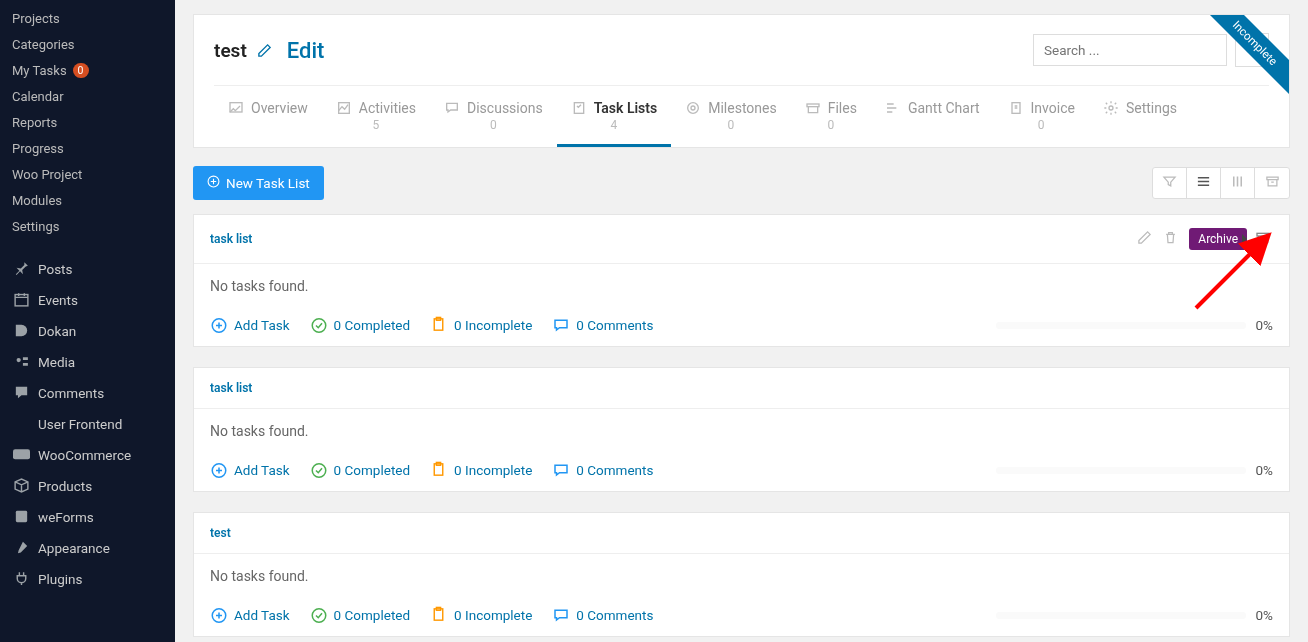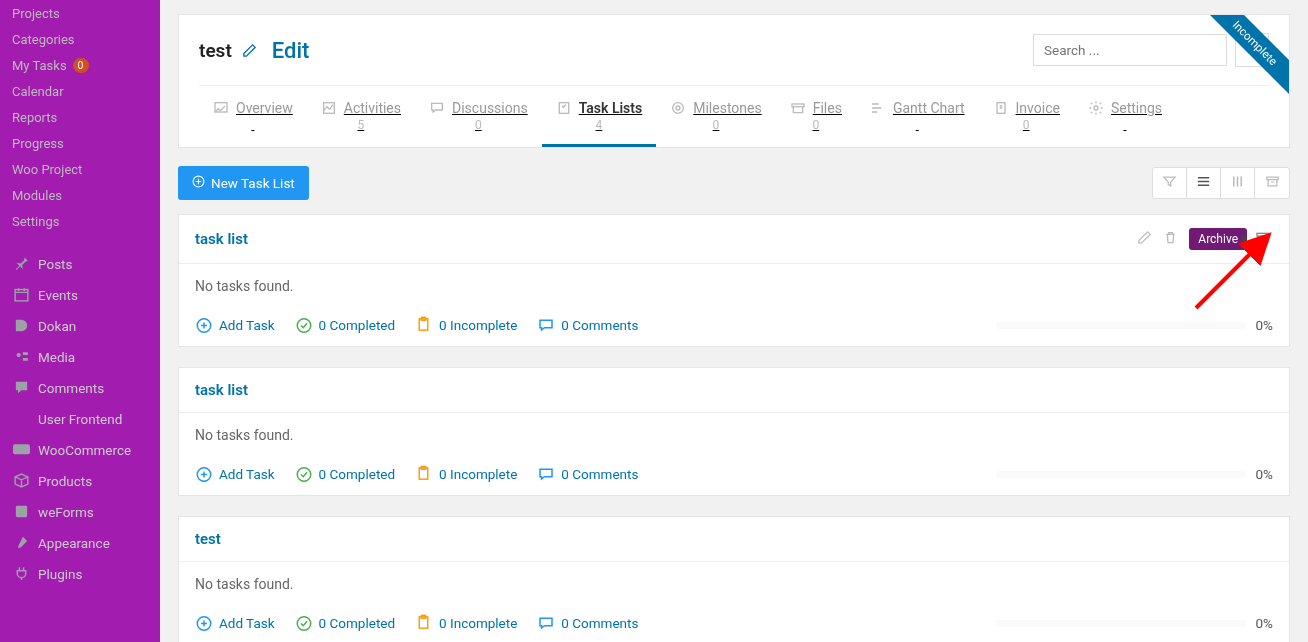--- a/index.html
+++ b/index.html
@@ -1,49 +1,49 @@
 <!DOCTYPE html>
 <html><head>
 <meta charset="utf-8">
 <style>
 * { margin: 0; padding: 0; box-sizing: border-box; font-family: -apple-system, BlinkMacSystemFont, "Segoe UI", Roboto, sans-serif; }
 body { background: #f1f1f1; display: flex; height: 642px; width: 1308px; overflow: hidden; }
-.sidebar { width: 160px; background: #a21caf; color: #eee; flex-shrink: 0; }
+.sidebar { width: 175px; background: #0f172a; color: #eee; flex-shrink: 0; padding-top: 5px; }
 .sidebar-item { padding: 6.5px 12px; font-size: 13.5px; color: #ccc; cursor: pointer; display: flex; align-items: center; gap: 8px; }
 .sidebar-sub { padding: 5.5px 12px; font-size: 13px; color: #bbb; cursor: pointer; display: flex; align-items: center; }
 .sidebar-sub .badge { background: #d54e21; color: #fff; border-radius: 8px; font-size: 10.5px; padding: 0 5px; margin-left: 6px; min-width: 14px; height: 15px; display: inline-flex; align-items: center; justify-content: center; }
 .sidebar-icon { width: 18px; height: 18px; display: inline-flex; align-items: center; justify-content: center; color: #9ca2a7; }
 .main { flex: 1; padding: 14px 18px 0 18px; overflow-y: auto; }
 .card { background: #fff; border: 1px solid #e5e5e5; position: relative; overflow: hidden; }
 .header-card { padding: 18px 20px 0 20px; }
 .header-top { display: flex; align-items: center; justify-content: space-between; }
 .header-title { display: flex; align-items: center; gap: 10px; }
 .header-title h1 { font-size: 19px; font-weight: 600; color: #222; }
 .edit-link { color: #0073aa; font-size: 22px; font-weight: 500; cursor: pointer; display: flex; align-items: flex-start; gap: 15px; }
 .header-right { display: flex; align-items: center; gap: 8px; }
 .search-input { border: 1px solid #ddd; padding: 7px 10px; font-size: 13.5px; width: 194px; color: #555; }
 .gear-btn { border: 1px solid #ddd; width: 34px; height: 34px; display: flex; align-items: center; justify-content: center; background: #fff; cursor: pointer; color: #888; }
 .ribbon { position: absolute; top: 0; right: 0; width: 90px; height: 90px; overflow: hidden; pointer-events: none; }
 .ribbon-inner { position: absolute; top: 16px; right: -36px; width: 140px; background: #0073aa; color: #fff; font-size: 11.5px; text-align: center; padding: 5px 0; transform: rotate(45deg); }
-.tabs { display: flex; margin-top: 18px; border-top: 1px solid #eee; text-decoration: underline; }
+.tabs { display: flex; margin-top: 18px; border-top: 1px solid #eee; }
 .tab { padding: 14px 14px 12px; color: #999; font-size: 14px; display: flex; flex-direction: column; align-items: center; gap: 2px; cursor: pointer; position: relative; }
 .tab-row { display: flex; align-items: center; gap: 7px; }
 .tab-count { font-size: 12px; color: #bbb; }
 .tab.active { color: #333; border-bottom: 3px solid #0073aa; }
 .tab.active .tab-row span { font-weight: 600; }
 .tab-icon { width: 16px; height: 16px; color: #bbb; display: inline-flex; }
 .toolbar { display: flex; justify-content: space-between; align-items: center; margin: 18px 0 14px; }
 .new-btn { background: #2196F3; color: #fff; border: none; padding: 9px 14px; font-size: 13.5px; border-radius: 3px; cursor: pointer; display: flex; align-items: center; gap: 6px; }
 .view-toggles { display: flex; border: 1px solid #ddd; background: #fff; border-radius: 3px; overflow: hidden; }
 .view-toggle { width: 34px; height: 30px; border-right: 1px solid #ddd; display: flex; align-items: center; justify-content: center; color: #aaa; cursor: pointer; }
 .view-toggle:last-child { border-right: none; }
 .view-toggle.active { color: #555; }
 .list-card { margin-bottom: 20px; }
 .list-head { padding: 13px 16px; border-bottom: 1px solid #eee; display: flex; justify-content: space-between; align-items: center; }
-.list-title { color: #0073aa; font-weight: 600; font-size: 15px; cursor: pointer; }
+.list-title { color: #0073aa; font-weight: 600; font-size: 12px; cursor: pointer; }
 .list-actions { display: flex; align-items: center; gap: 8px; }
 .list-action-icon { width: 18px; height: 18px; color: #bbb; cursor: pointer; }
 .tooltip { background: #701a75; color: #fff; padding: 4px 9px; font-size: 12px; border-radius: 3px; position: relative; }
 .tooltip::after { content: ''; position: absolute; right: -5px; top: 50%; transform: translateY(-50%); border: 5px solid transparent; border-left-color: #444; }
 .list-body { padding: 14px 16px; font-size: 14px; color: #666; }
 .list-foot { padding: 8px 16px 12px; display: flex; align-items: center; gap: 20px; }
 .foot-item { display: flex; align-items: center; gap: 6px; font-size: 13.5px; color: #0073aa; cursor: pointer; }
 .foot-icon { width: 18px; height: 18px; display: inline-flex; }
 .foot-icon.plus { color: #2196F3; }
 .foot-icon.check { color: #4CAF50; }

